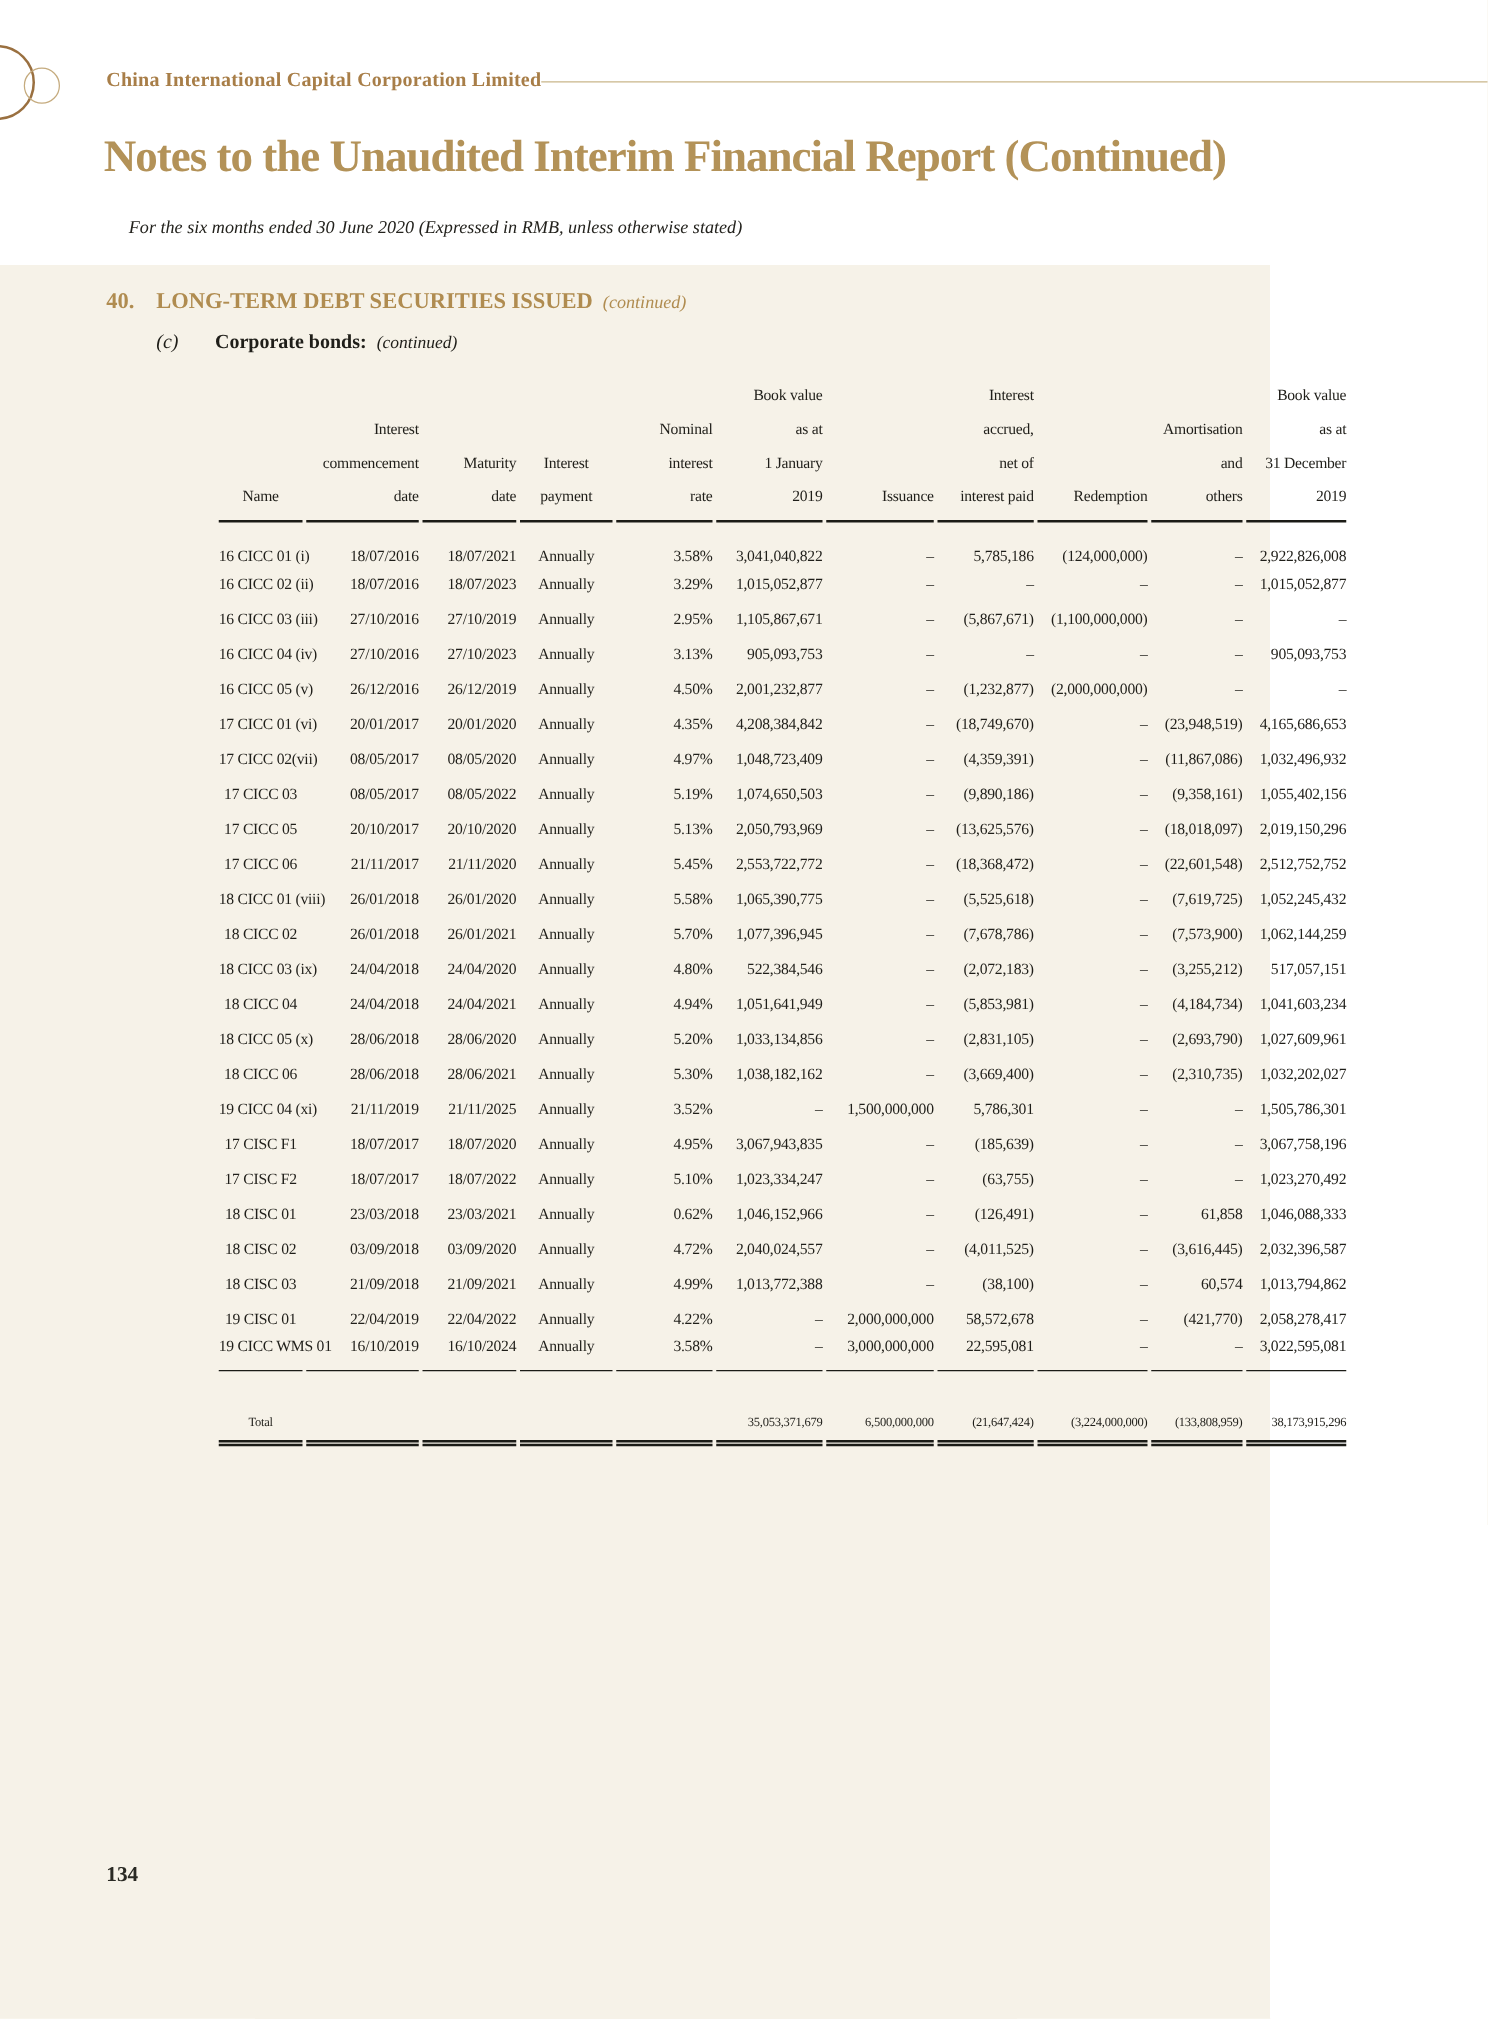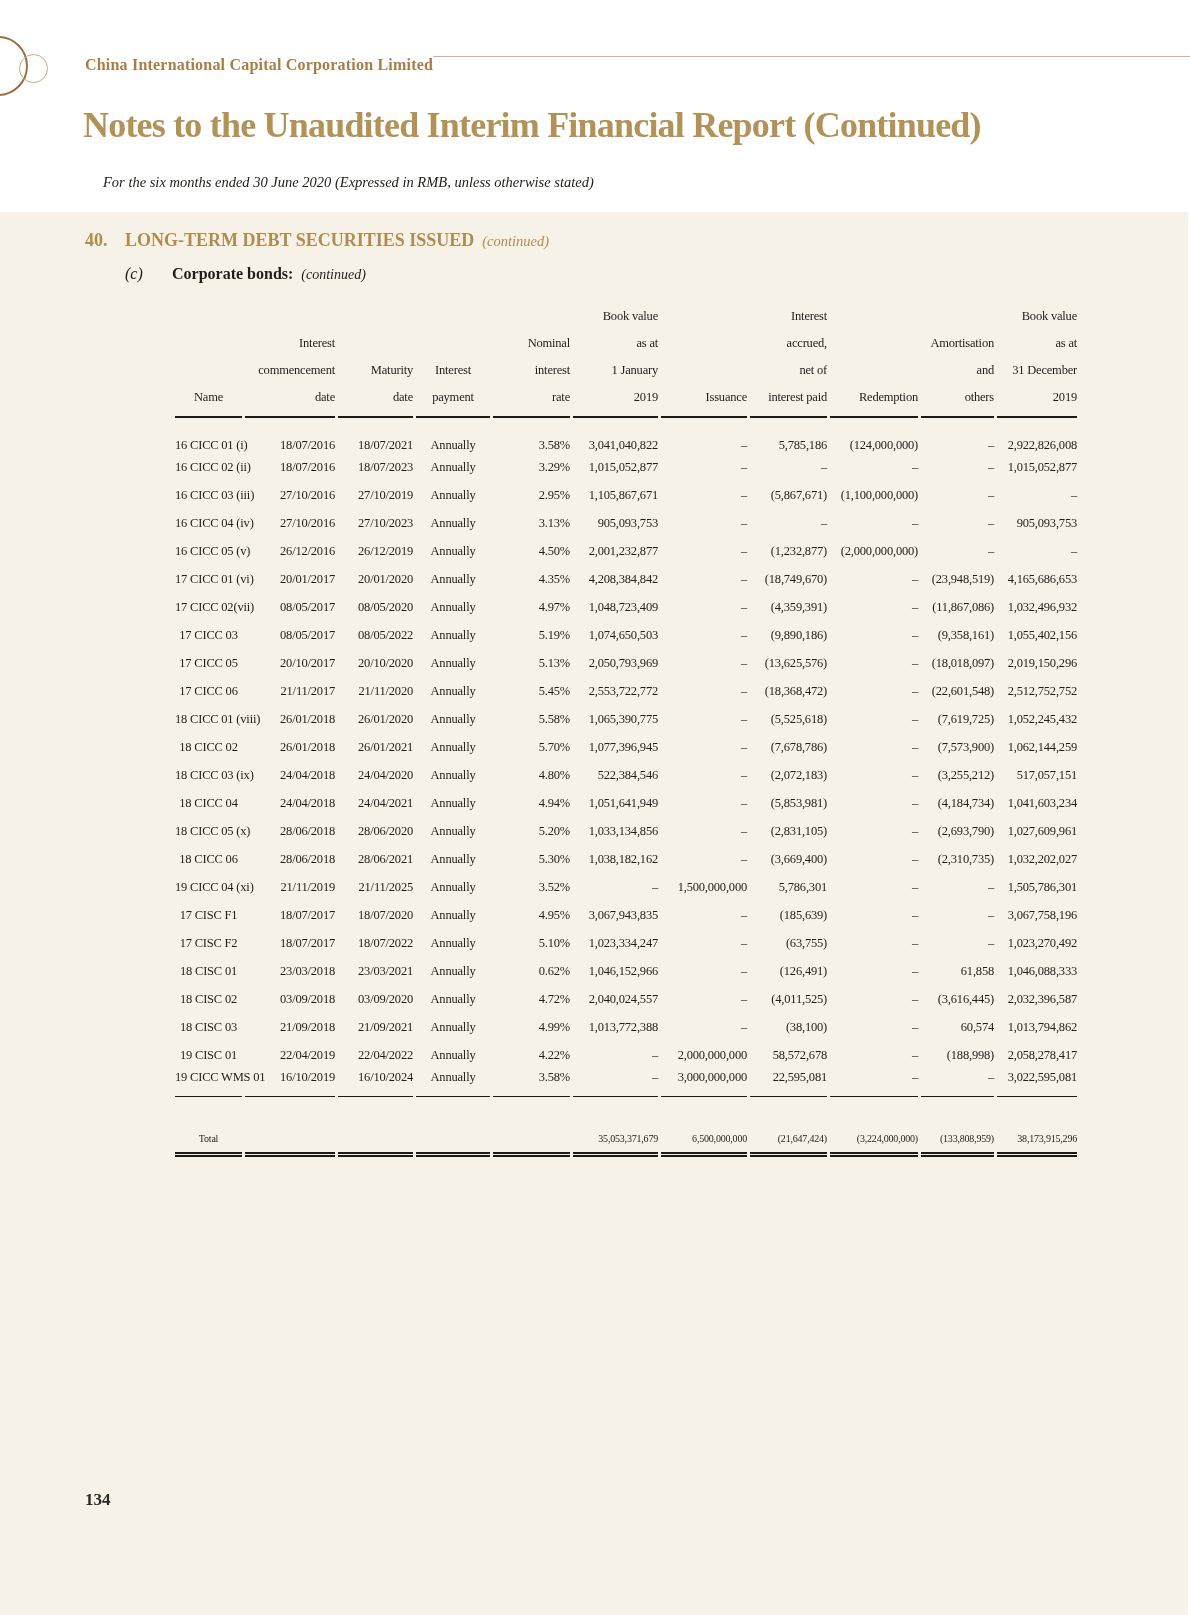--- a/index.html
+++ b/index.html
@@ -10,36 +10,36 @@
     font-family:"Liberation Serif","DejaVu Serif",serif;
     color:#1f1e19;
     overflow:hidden;
   }
   
   .circle { position:absolute; border-radius:50%; background:transparent; }
   .circle-large { left:-32px; top:36px; width:60px; height:60px; border:2px solid #9a7040; }
   .circle-small { left:19px; top:54px; width:29px; height:29px; border:1.5px solid #c5ab7e; }
 
   
-  .company-row { position:absolute; left:85px; right:0; top:56px; display:flex; align-items:flex-start; }
+  .company-row { position:absolute; left:85px; right:0; top:56px; display:flex; align-items:center; }
   .company-name { font-size:16px; font-weight:bold; color:#a87e48; letter-spacing:0.2px; white-space:nowrap; }
   .company-rule { flex:1; height:1px; background:#c9b68a; }
 
   .page-title {
     position:absolute; left:83px; top:104px;
     font-size:36px; font-weight:bold; color:#b39258;
     letter-spacing:-0.8px; white-space:nowrap;
   }
   .subtitle {
     position:absolute; left:103px; top:174px;
     font-size:14.5px; font-style:italic; color:#23221d;
   }
 
   
-  .content { position:absolute; left:0; top:212px; width:1188px; height:1403px; background:#f6f2e8; }
+  .content { position:absolute; left:0; top:212px; width:1016px; height:1403px; background:#f6f2e8; }
 
   .section-heading { margin:18px 0 0 85px; color:#b08c50; font-size:18px; font-weight:bold; display:flex; align-items:baseline; }
   .section-number { width:40px; }
   .section-continued { font-weight:normal; font-style:italic; font-size:14.5px; margin-left:8px; }
 
   .sub-heading { margin:14px 0 0 125px; font-size:16px; display:flex; align-items:baseline; }
   .sub-label { font-style:italic; width:47px; }
   .sub-title { font-weight:bold; }
   .sub-continued { font-style:italic; font-size:14px; margin-left:8px; }
 
@@ -427,21 +427,21 @@
           <tr>
             <td class="c0">19 CISC 01</td>
             <td class="c1">22/04/2019</td>
             <td class="c2">22/04/2022</td>
             <td class="c3">Annually</td>
             <td class="c4">4.22%</td>
             <td class="c5">–</td>
             <td class="c6">2,000,000,000</td>
             <td class="c7">58,572,678</td>
             <td class="c8">–</td>
-            <td class="c9">(188,998)</td>
+            <td class="c9">(421,770)</td>
             <td class="c10">2,058,278,417</td>
           </tr>
           <tr>
             <td class="c0">19 CICC WMS 01</td>
             <td class="c1">16/10/2019</td>
             <td class="c2">16/10/2024</td>
             <td class="c3">Annually</td>
             <td class="c4">3.58%</td>
             <td class="c5">–</td>
             <td class="c6">3,000,000,000</td>

